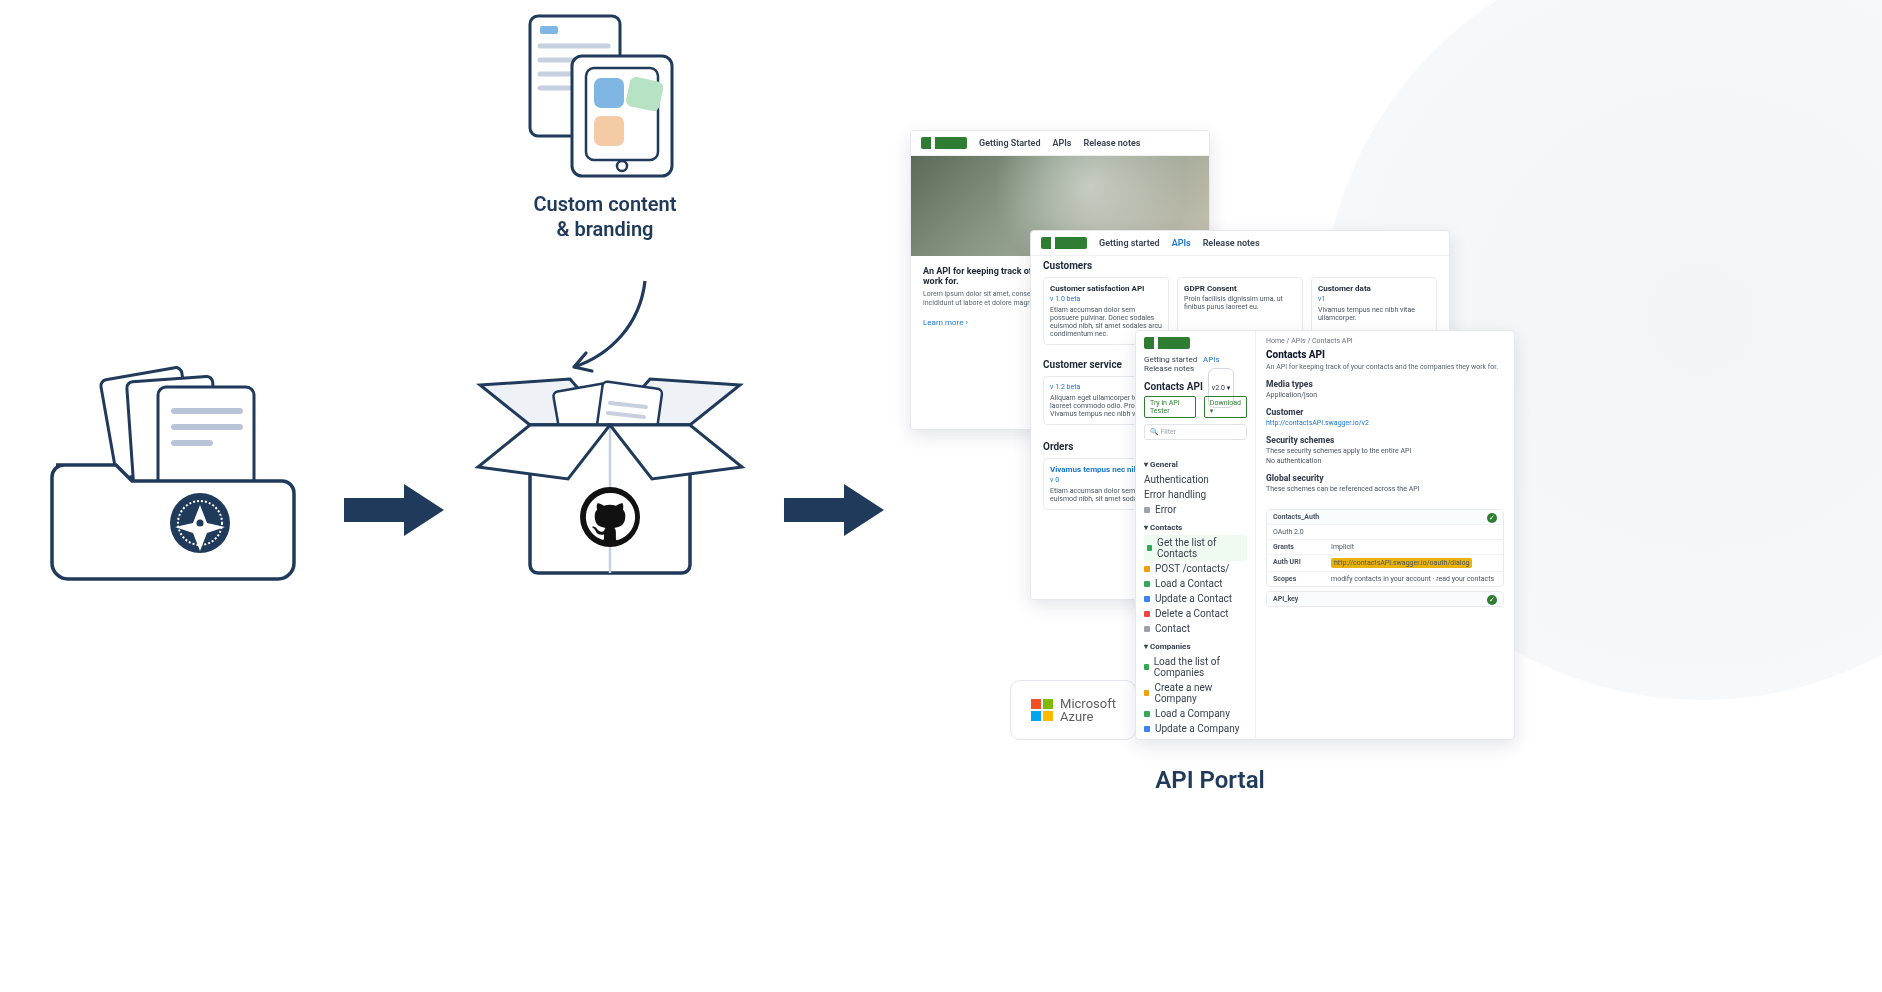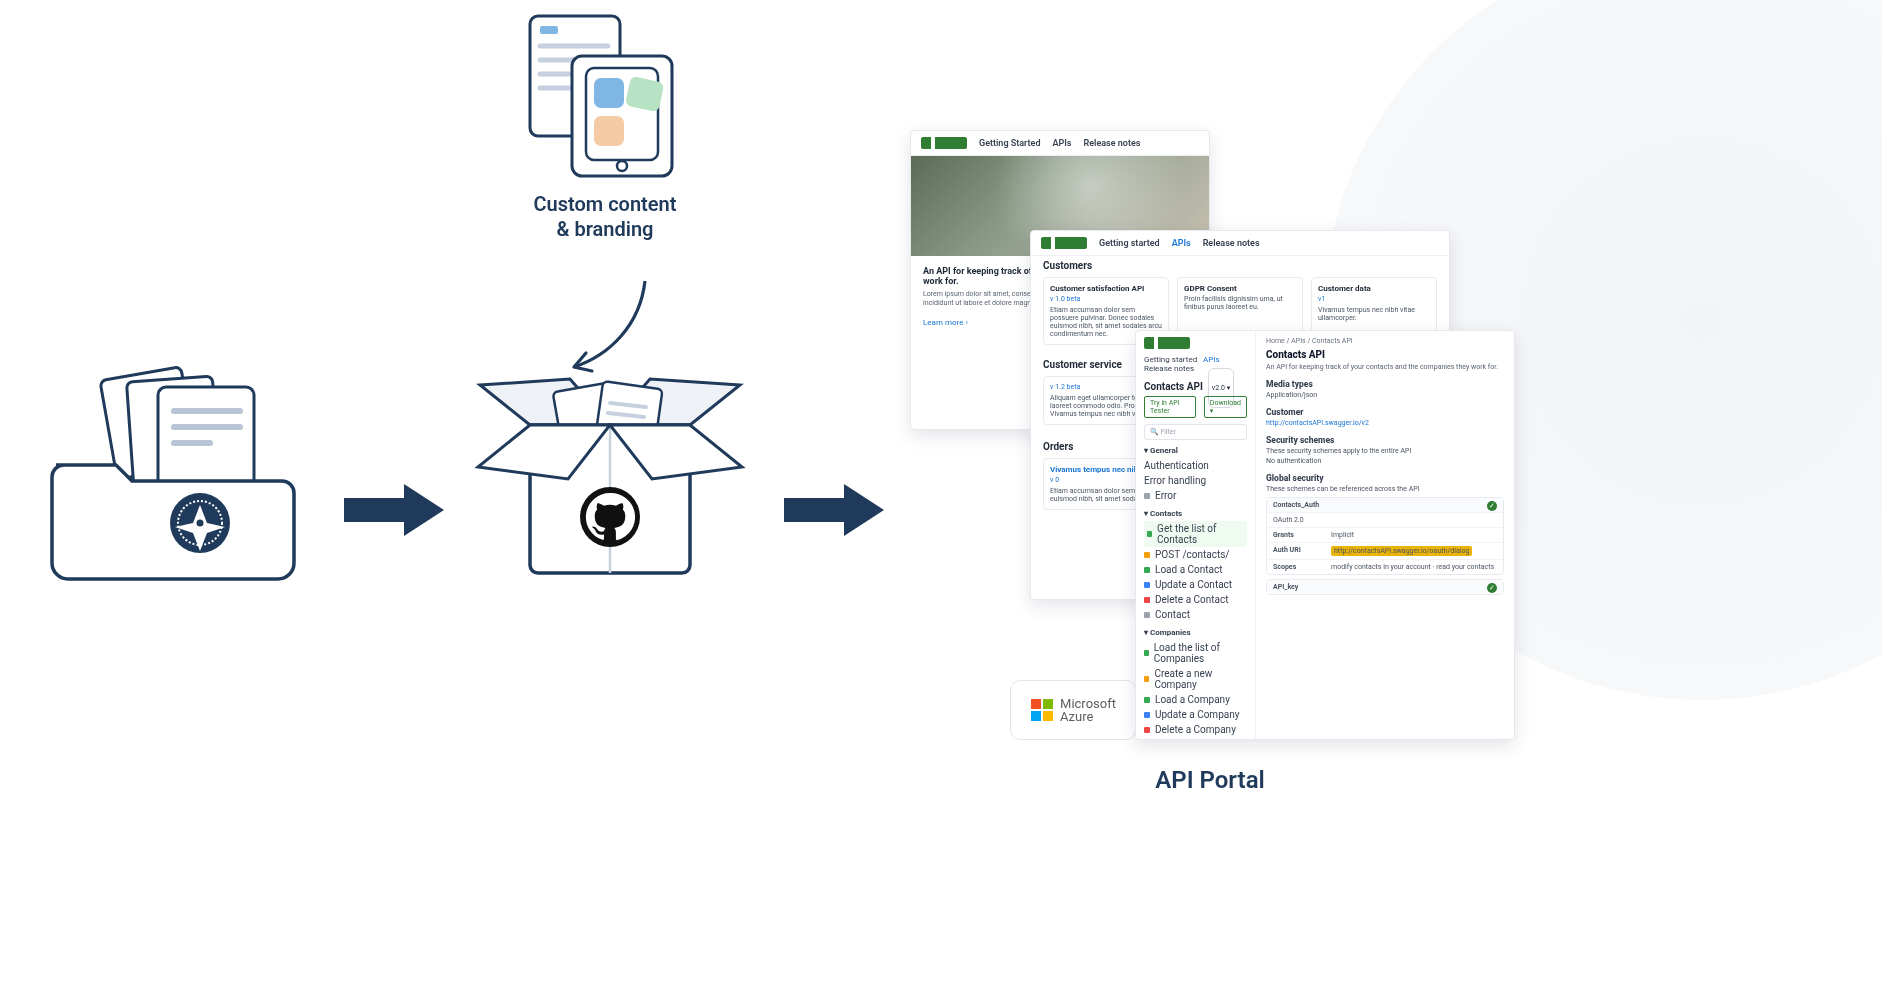--- a/index.html
+++ b/index.html
@@ -127,31 +127,31 @@
   .cards { display:flex; gap:8px; padding: 4px 12px; }
   .card { flex:1; border:1px solid #e8eaef; border-radius:4px; padding:6px; font-size:7px;}
   .card h6 { font-size:8px; font-weight:700; color:#1f2937; margin-bottom:2px;}
   .card .pill { color:#1976d2; font-size:7px; margin-bottom:3px; display:block;}
   .shot3 { left: 225px; top: 230px; width: 380px; height: 410px; z-index: 3; display:flex;}
   .shot3 .side { width: 120px; border-right:1px solid #eef0f3; padding:6px 8px; }
   .shot3 .main { flex:1; padding:6px 10px; }
   .shot3 h5 { font-size:10px; font-weight:700; color:#1f2937; margin-bottom:4px;}
   .shot3 .btns { display:flex; gap:8px; margin-bottom:6px;}
   .shot3 .btns .b { border:1px solid #2e7d32; color:#2e7d32; padding:2px 5px; font-size:7px; border-radius:2px;}
-  .shot3 .filter { border:1px solid #e2e4ea; border-radius:3px; padding:3px 5px; font-size:7px; color:#9ca3af; margin-bottom:6px;}
+  .shot3 .filter { border:1px solid #e2e4ea; border-radius:3px; padding:3px 5px; font-size:7px; color:#9ca3af; margin-bottom:20px;}
   .shot3 .grp { font-size:8px; font-weight:700; color:#374151; margin:6px 0 3px;}
   .shot3 .item { display:flex; align-items:center; gap:5px; font-size:10px; padding:2px 0; color:#374151;}
   .shot3 .item .sq { width:6px; height:6px; border-radius:1px;}
   .shot3 .item.sel { background:#effaf0; border-radius:2px; padding:2px 3px;}
   .shot3 .main .crumb2 { font-size:7px; color:#6b7280; margin-bottom:4px;}
   .shot3 .main h4 { font-size:10px; font-weight:800; color:#0f172a; margin-bottom:3px;}
   .shot3 .main .sub { font-size:7px; color:#5a6472; margin-bottom:8px;}
   .shot3 .main .sec { font-size:8.5px; font-weight:800; color:#374151; margin-top:8px;}
   .shot3 .main .val { font-size:7px; color:#4b5563; margin-top:2px;}
-  .shot3 .main .tbl { border:1px solid #e8eaef; border-radius:4px; margin-top:4px;}
+  .shot3 .main .tbl { border:1px solid #e8eaef; border-radius:4px; margin-top:16px;}
   .shot3 .main .tbl .row { display:flex; gap:8px; padding:3px 6px; font-size:7px; border-bottom:1px solid #f2f3f6;}
   .shot3 .main .tbl .row:last-child { border-bottom:none;}
   .shot3 .main .tbl .row b { width:50px; font-weight:700;}
   .shot3 .main .tbl .hdr { background:#fafbfc; position:relative;}
   .shot3 .main .tbl .hdr .ok { position:absolute; right:6px; top:3px; width:10px; height:10px; border-radius:50%; background:#2e7d32; color:#fff; font-size:7px; line-height:10px; text-align:center;}
   .cloud-badges {
     position: absolute;
     left: 1010px;
     top: 680px;
     display: flex;

